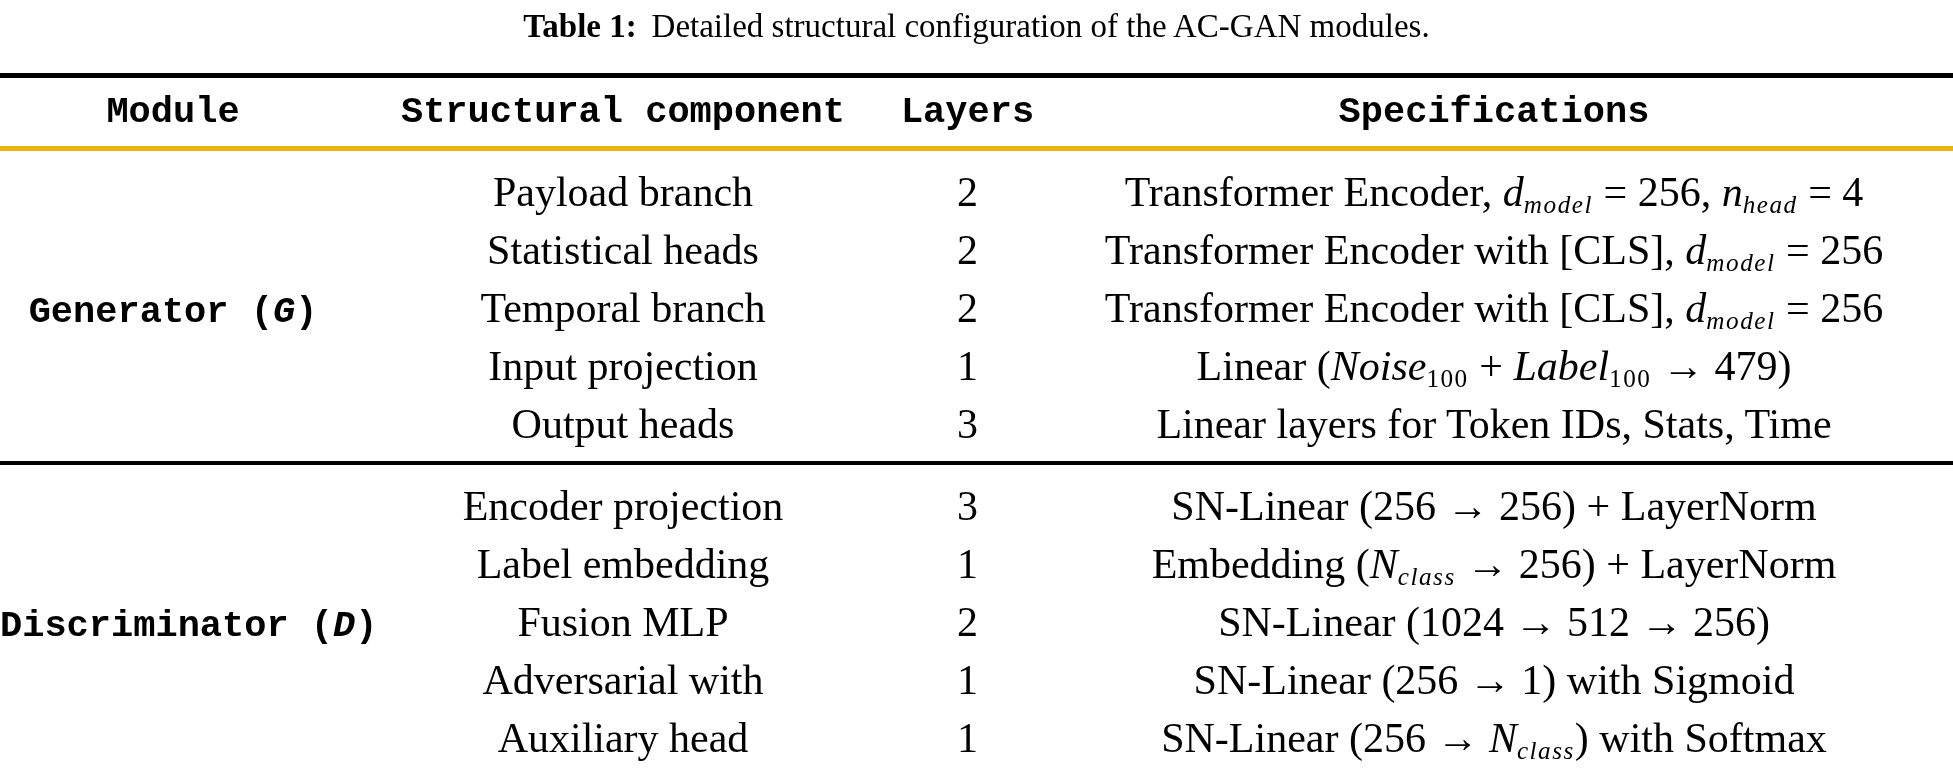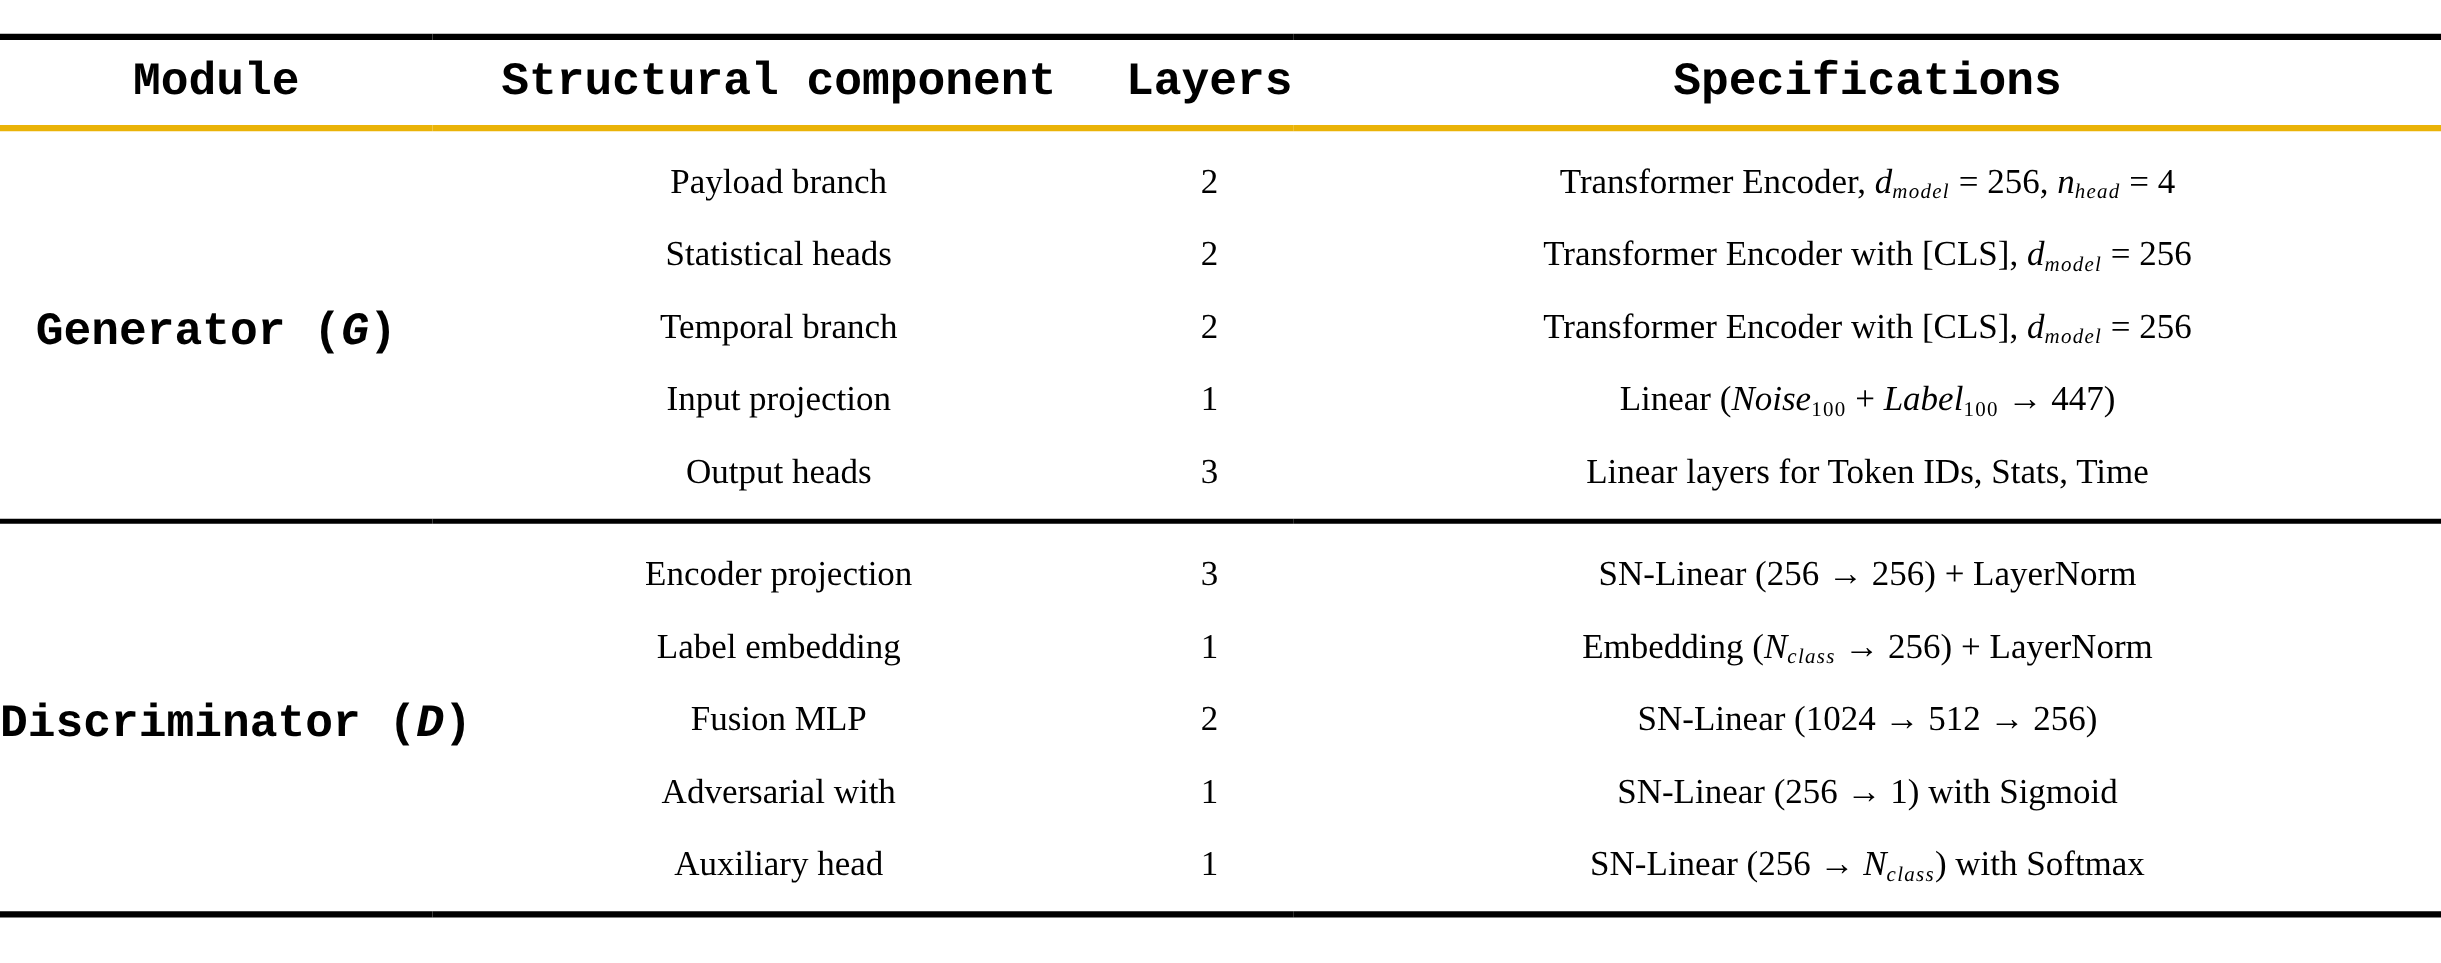--- a/index.html
+++ b/index.html
@@ -45,21 +45,21 @@
     font-size: 37px;
     text-align: center;
     vertical-align: middle;
     height: 68px;
     padding: 0;
     white-space: nowrap;
   }
   thead tr { border-bottom: 5px solid #eab308; font-family: Liberation Mono, monospace; }
 
   tbody td {
-    font-size: 28px;
+    font-size: 42px;
     text-align: center;
     vertical-align: middle;
     height: 58px;
     padding: 0;
     white-space: nowrap;
   }
   tbody tr.row-first td { padding-top: 12px; }
   tbody tr.row-last td  { padding-bottom: 8px; }
   tbody.section-2 { border-top: 4px solid #000; }
 
@@ -75,20 +75,23 @@
     line-height: 0;
     vertical-align: -0.28em;
     letter-spacing: 0.06em;
   }
 </style>
 </head>
 <body>
 
 <div class="page">
 
+  <div class="caption">
+    <span class="cap-label">Table 1:</span><span class="cap-text">Detailed structural configuration of the AC-GAN modules.</span>
+  </div>
 
   <table class="paper-table">
     <colgroup>
       <col class="c-module">
         <col class="c-comp">
         <col class="c-layers">
         <col class="c-spec">
     </colgroup>
     <thead>
       <tr>
@@ -112,21 +115,21 @@
         <td><span>Transformer Encoder with [CLS], </span><span class="it">d</span><sub class="it">model</sub><span> = 256</span></td>
       </tr>
       <tr>
         <td>Temporal branch</td>
         <td>2</td>
         <td><span>Transformer Encoder with [CLS], </span><span class="it">d</span><sub class="it">model</sub><span> = 256</span></td>
       </tr>
       <tr>
         <td>Input projection</td>
         <td>1</td>
-        <td><span>Linear (</span><span class="it">Noise</span><sub>100</sub><span> + </span><span class="it">Label</span><sub>100</sub><span> → 447)</span></td>
+        <td><span>Linear (</span><span class="it">Noise</span><sub>100</sub><span> + </span><span class="it">Label</span><sub>100</sub><span> → 479)</span></td>
       </tr>
       <tr class="row-last">
         <td>Output heads</td>
         <td>3</td>
         <td><span>Linear layers for Token IDs, Stats, Time</span></td>
       </tr>
     </tbody>
 
     <tbody class="section-2">
       <tr class="row-first">

